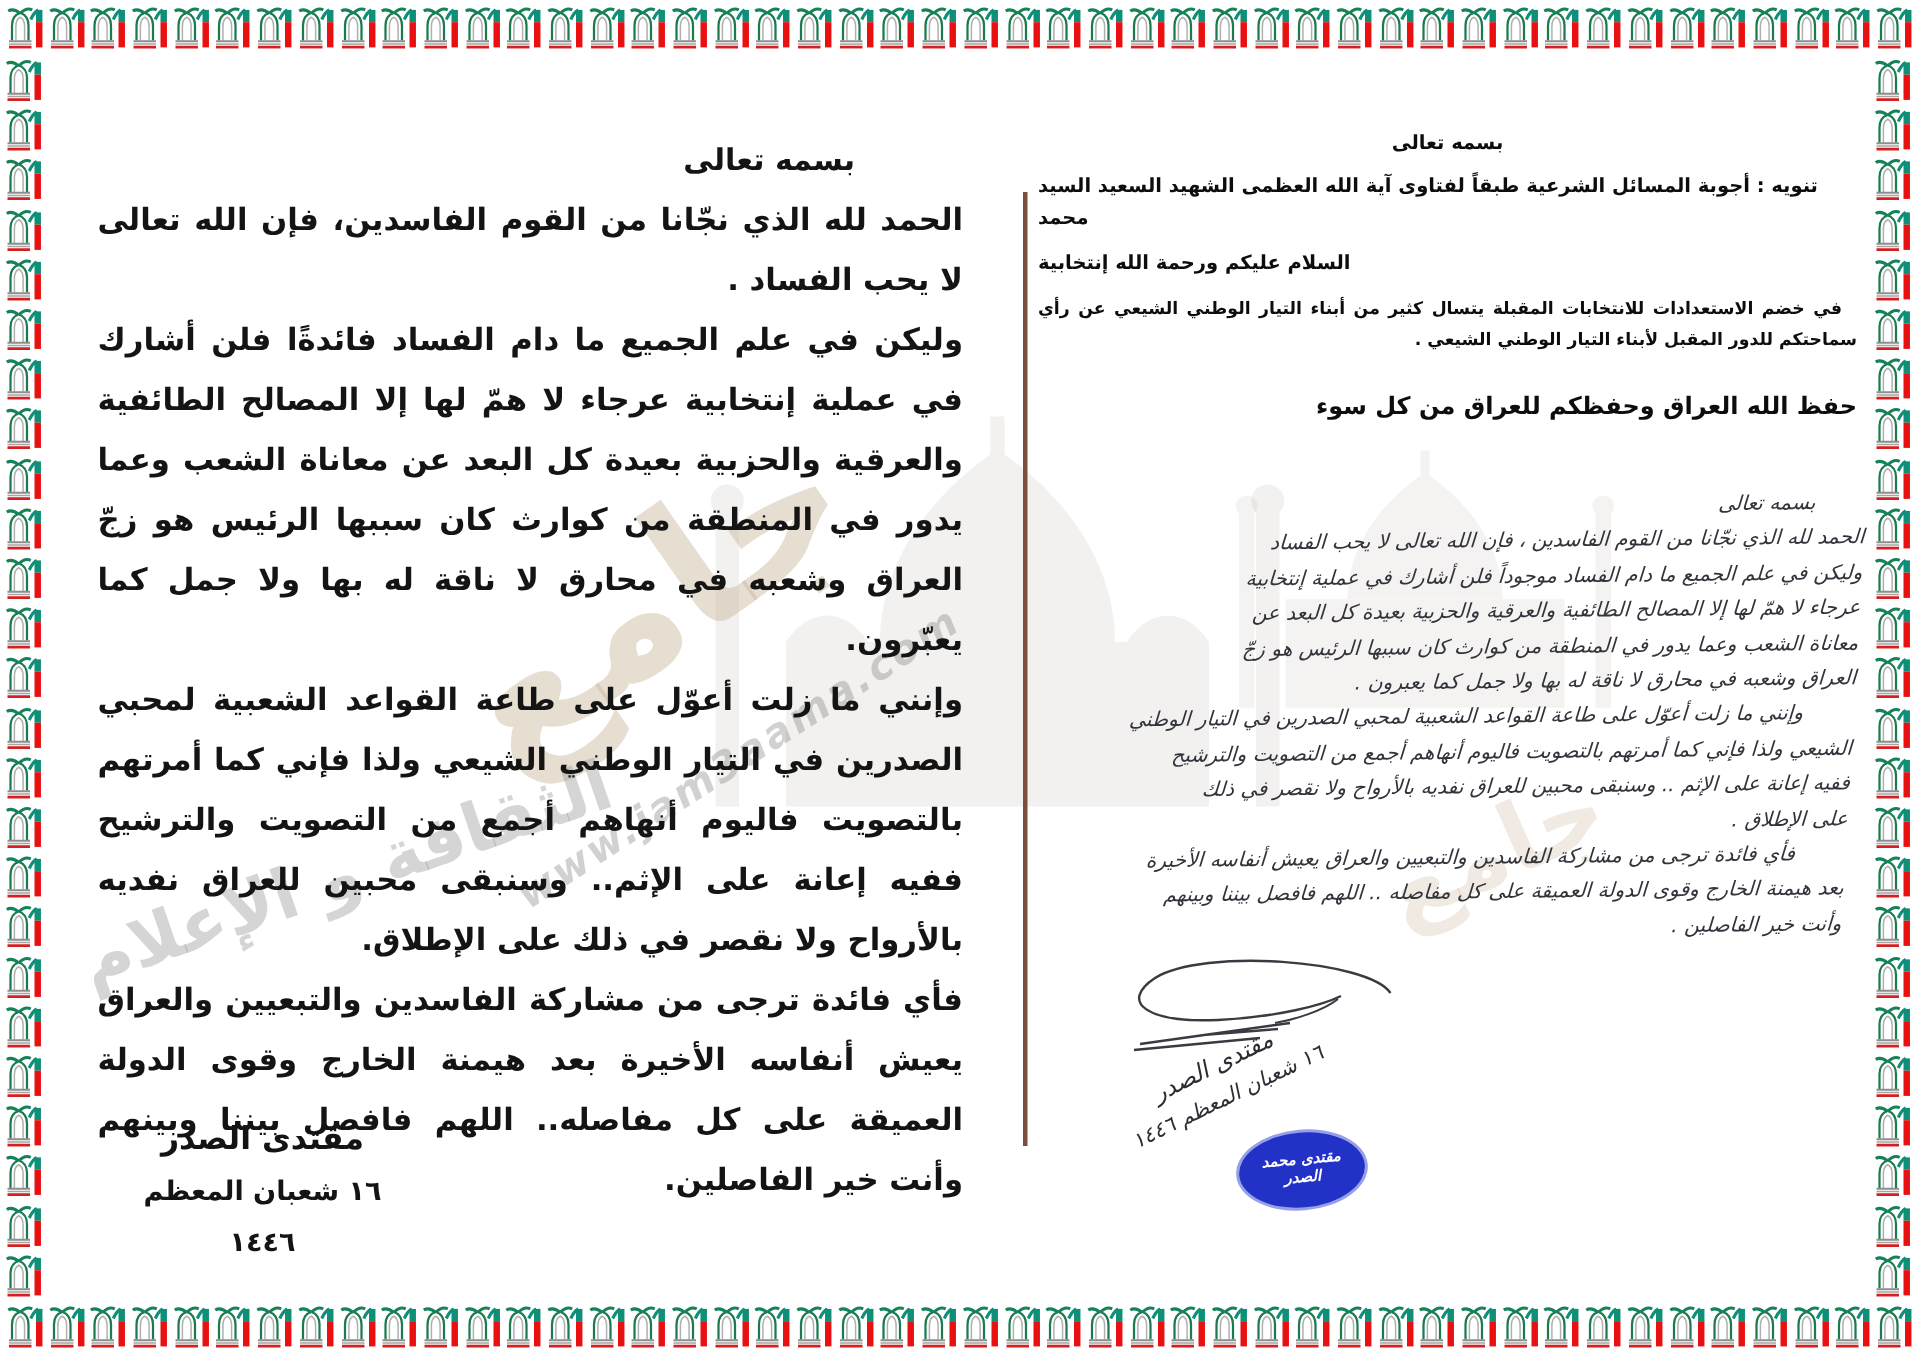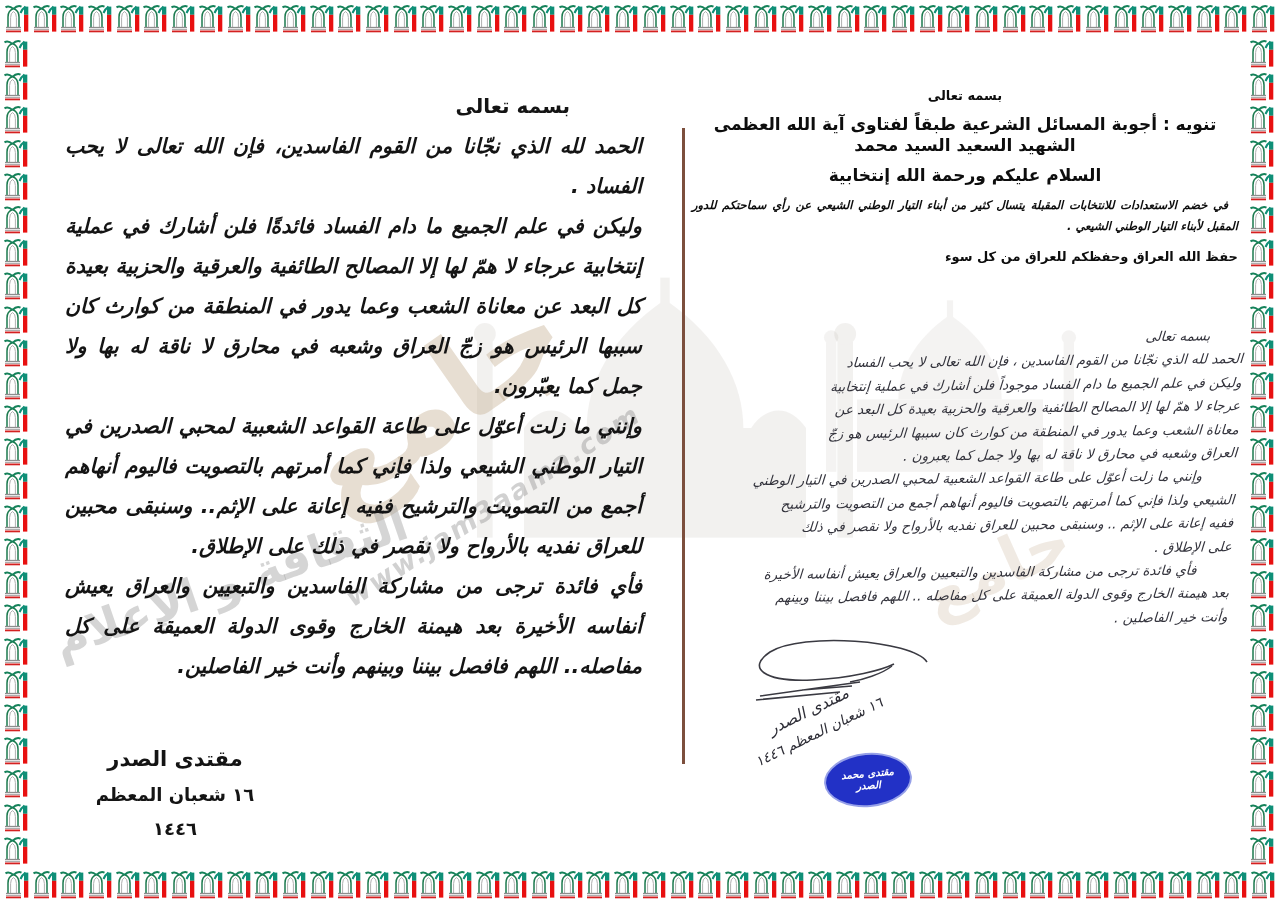--- a/index.html
+++ b/index.html
@@ -24,37 +24,37 @@
     color:rgba(205,186,162,0.30); transform:rotate(-24deg); }
   .wm-site { left:320px; top:490px; font-size:27px; font-weight:bold; letter-spacing:2px;
     color:rgba(140,140,140,0.40); transform:rotate(-33deg); font-style:italic; }
   .wm-culture { left:45px; top:555px; font-size:46px; font-weight:bold;
     color:rgba(150,150,150,0.40); transform:rotate(-19deg); }
   
   .left-doc { position:absolute; left:65px; top:86px; width:577px; direction:rtl;
     color:#141414; font-weight:bold; z-index:5; }
   .left-doc .basmala { font-size:20px; text-align:right; padding-left:0; padding-right:72px;
     line-height:40px; }
-  .left-doc p { font-size:20.5px; line-height:40px; text-align:justify;font-style:italic; }
+  .left-doc p { font-size:20.5px; line-height:40px; text-align:justify; }
   .left-sig { position:absolute; left:80px; top:740px; width:190px; text-align:center;
     direction:rtl; color:#141414; font-weight:bold; z-index:5; }
   .left-sig .sig-name { font-size:21px; line-height:38px; }
   .left-sig .sig-date { font-size:18px; line-height:34px; }
   
   .scan-edge { position:absolute; left:682px; top:128px; width:3px; height:636px;
     background:#7c4f3d; z-index:4; }
   .right-doc { position:absolute; left:692px; top:88px; width:546px; direction:rtl;
     color:#0d0d0d; z-index:5; }
   .right-doc .rd-basmala { text-align:center; font-weight:bold; font-size:13px; margin-bottom:11px; }
-  .right-doc .rd-line { font-weight:bold; font-size:17px; line-height:21px; text-align:center; }
+  .right-doc .rd-line { font-weight:bold; font-size:13px; line-height:21px; text-align:left; }
   .right-doc .rd-cont { padding-right:100px; }
   .right-doc .rd-gap { height:9px; }
   .right-doc .rd-par { font-weight:bold; font-size:11.5px; line-height:21px; text-align:justify;
-    text-indent:10px;font-style:italic; }
-  .right-doc .rd-prayer { font-weight:bold; font-size:13px; line-height:21px; margin-top:9px; }
+    text-indent:10px; }
+  .right-doc .rd-prayer { font-weight:bold; font-size:16px; line-height:21px; margin-top:23px; }
   .handwriting { position:absolute; left:692px; top:327px; width:544px; direction:rtl;
     text-align:right; font-size:13.5px; line-height:23.4px; color:#33333c; z-index:5;
     font-style:italic; transform:rotate(-0.6deg) skewX(-4deg); }
   .handwriting .hw-indent { padding-right:34px; }
   .hand-sig-svg { position:absolute; left:742px; top:636px; z-index:6; }
   .hand-sig-block { position:absolute; left:706px; top:698px; width:215px; z-index:6;
     transform:rotate(-26deg); direction:rtl; text-align:center; color:#2d2d36;
     font-style:italic; }
   .hand-sig-block .hs-name { font-size:16px; line-height:24px; }
   .hand-sig-block .hs-date { font-size:14px; line-height:22px; }

